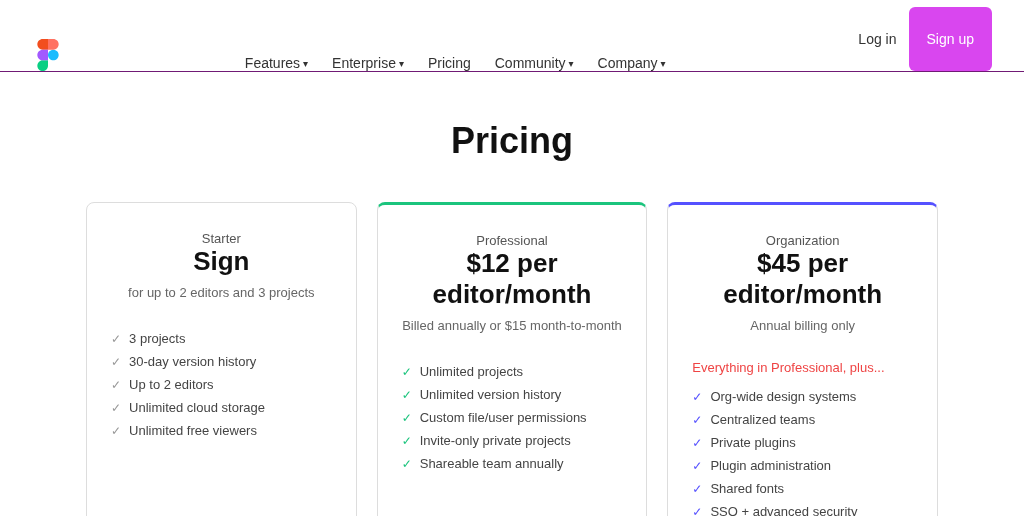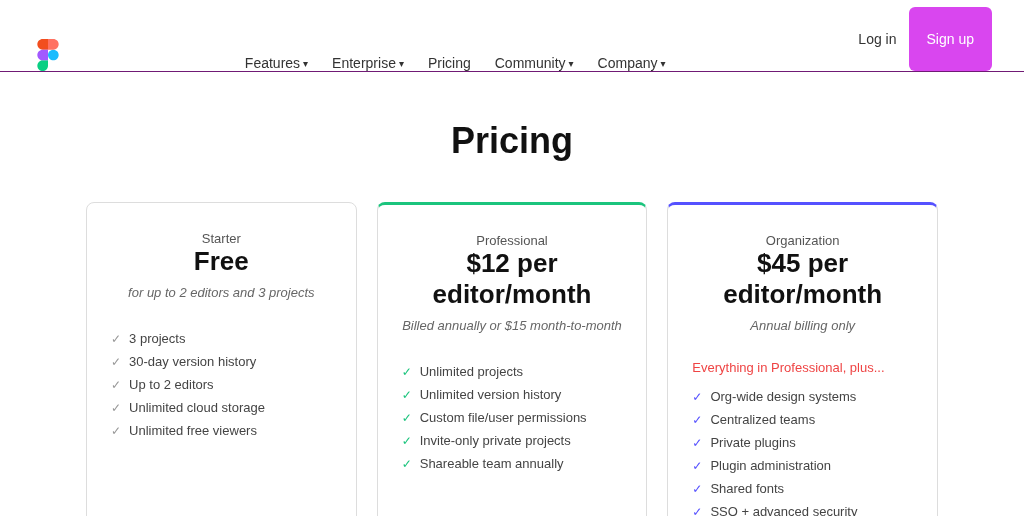--- a/index.html
+++ b/index.html
@@ -36,21 +36,21 @@
     .card {
       border: 1px solid #ddd; border-radius: 8px; padding: 28px 24px 24px;
       display: flex; flex-direction: column; position: relative; background: #fff;
     }
     .card.professional { border-top: 3px solid #1bc47d; }
     .card.organization { border-top: 3px solid #5551ff; }
     .card.starter { border-top: 1px solid #ddd; }
 
     .plan-name { font-size: 13px; font-weight: 500; text-align: center; color: #555; }
     .plan-price { font-size: 26px; font-weight: 600; text-align: center; margin-bottom: 6px; color: #111; }
-    .plan-desc { font-size: 13px; color: #666; text-align: center; margin-bottom: 24px; line-height: 1.5; font-style: italic; }
+    .plan-desc { font-size: 13px; color: #666; text-align: center; margin-bottom: 24px; line-height: 1.5; }
 
     .features-label { font-size: 13px; color: #ef4444; margin-bottom: 10px; }
     .features-list { list-style: none; margin-bottom: 24px; flex: 1; }
     .features-list li {
       font-size: 13px; color: #444; padding: 4px 0;
       display: flex; align-items: flex-start; gap: 8px;
     }
     .check { color: #999; font-size: 12px; margin-top: 1px; }
     .check.green { color: #1bc47d; }
     .check.blue { color: #5551ff; }
@@ -95,21 +95,21 @@
   </div>
 </nav>
 
 <main>
   <h1 class="page-title">Pricing</h1>
 
   <div class="pricing-grid">
 
     <div class="card starter">
       <div class="plan-name">Starter</div>
-      <div class="plan-price">Free</div>
+      <div class="plan-price">Sign</div>
       <div class="plan-desc">for up to 2 editors and 3 projects</div>
       <ul class="features-list">
         <li>
             <span class="check">✓</span>
             <span>3 projects</span>
           </li>
         <li>
             <span class="check">✓</span>
             <span>30-day version history</span>
           </li>

